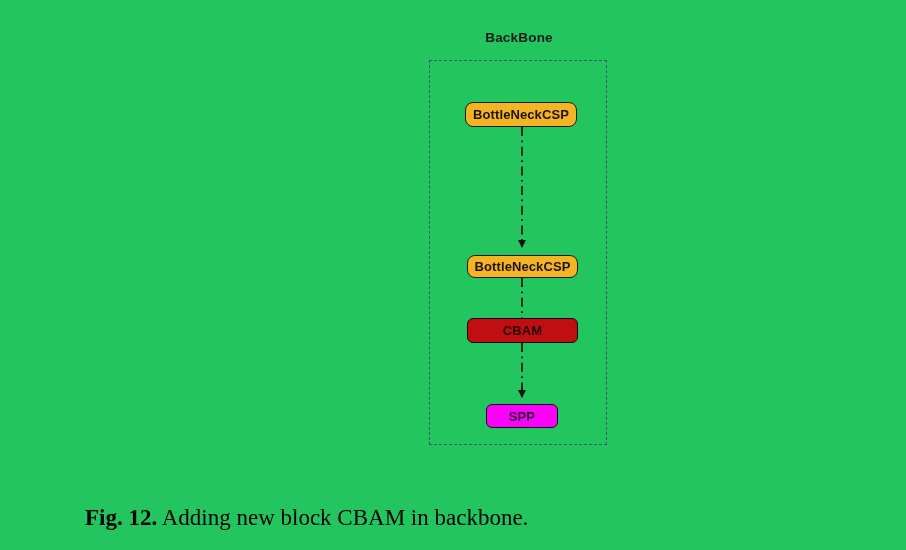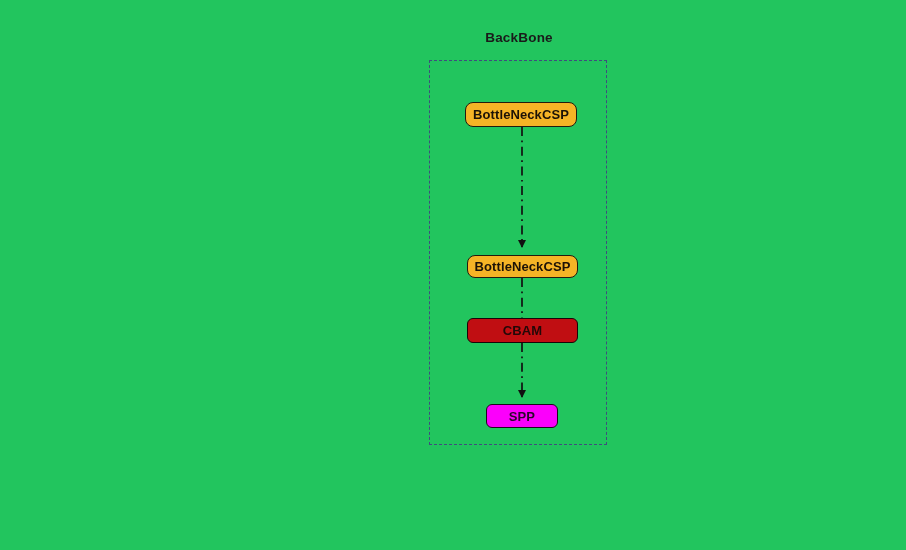--- a/index.html
+++ b/index.html
@@ -97,14 +97,17 @@
   </div>
 
   <div class="node node-cbam" style="background-color: rgb(192, 14, 18); color: rgb(36, 8, 8);">
     <span>CBAM</span>
   </div>
 
   <div class="node node-spp" style="background-color: rgb(251, 0, 251); color: rgb(42, 8, 42); text-align: center;">
     <span>SPP</span>
   </div>
 
+  <div class="caption">
+    <span class="cap-label">Fig. 12.</span><span> Adding new block CBAM in backbone.</span>
+  </div>
 
 </div>
 
 </body></html>

